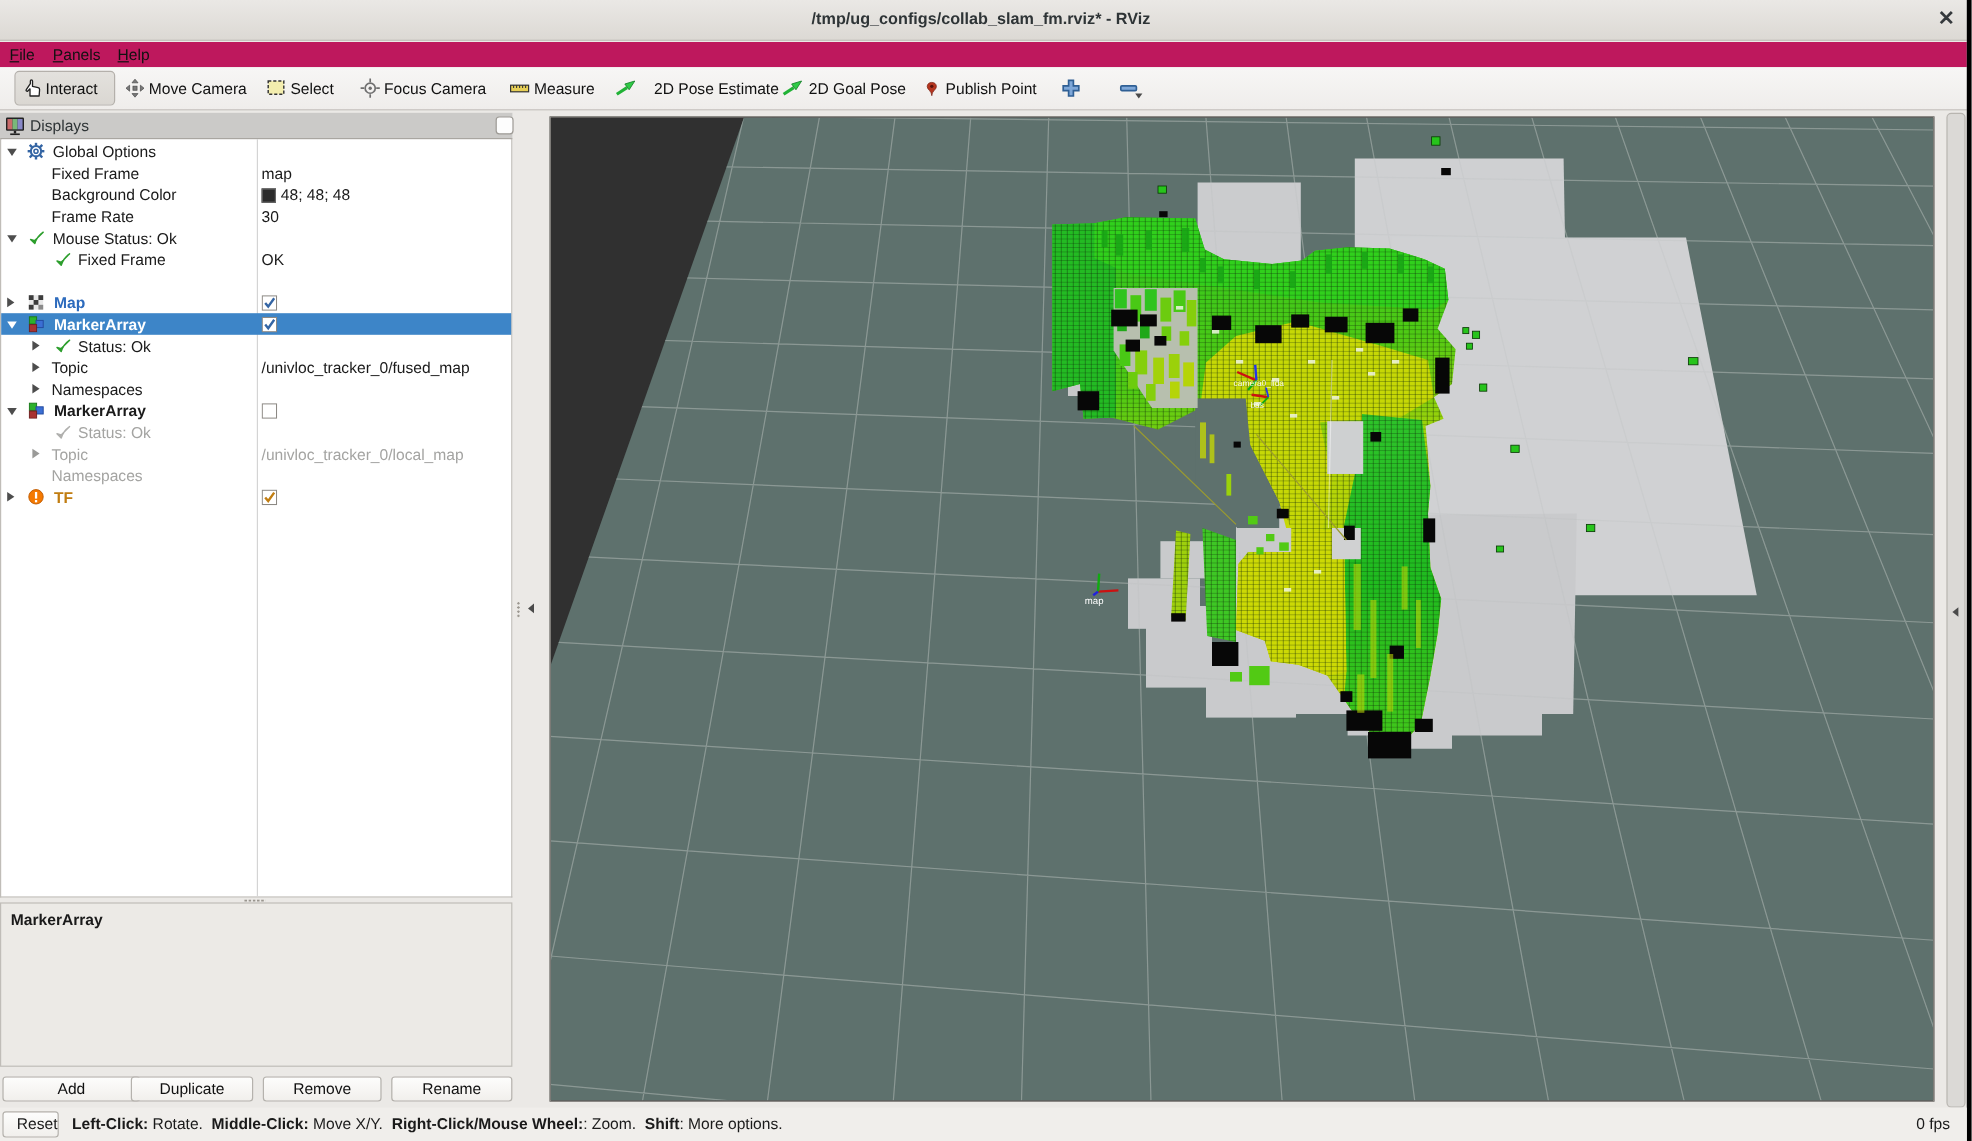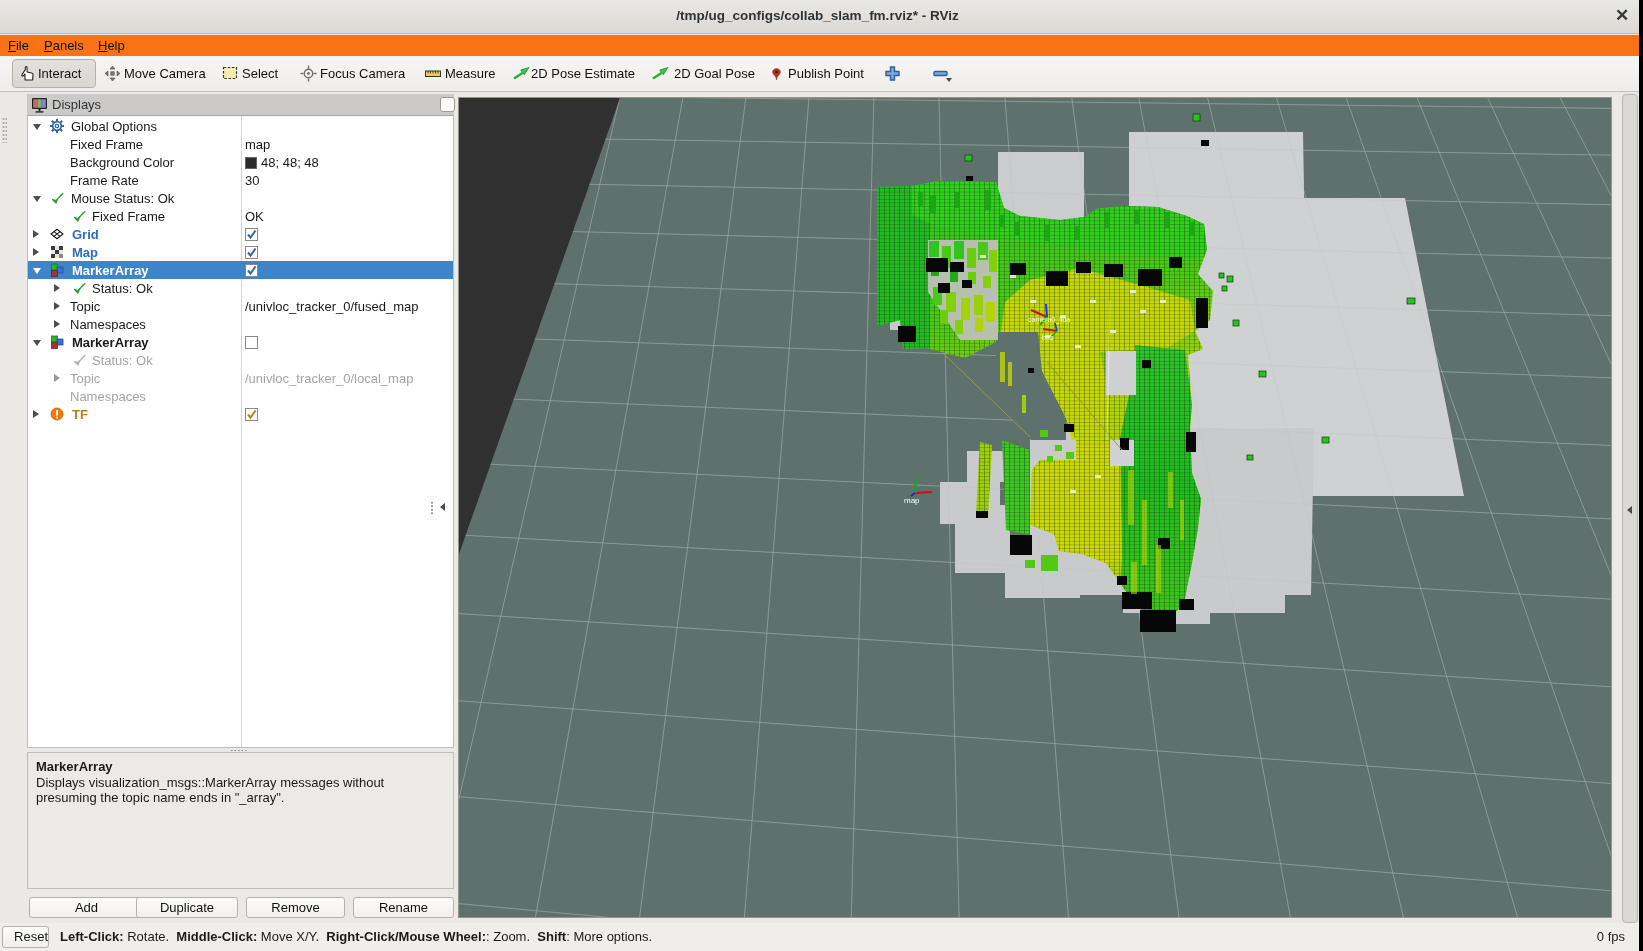--- a/index.html
+++ b/index.html
@@ -1,33 +1,33 @@
 <!DOCTYPE html>
 <html><head>
 <meta charset="utf-8">
 <style>
 * { margin:0; padding:0; box-sizing:border-box; }
 html,body { width:1643px; height:951px; overflow:hidden; }
 body { font-family:"Liberation Sans", sans-serif; position:relative; background:#ebe9e6; font-size:13px; color:#1a1a1a; }
 #titlebar { position:absolute; left:0; top:0; width:1639px; height:34px; background:linear-gradient(#eae8e5,#dcd9d4); border-bottom:1px solid #bdb9b4; }
 #titlebar .title { position:absolute; left:0; right:4px; top:8px; text-align:center; font-weight:bold; color:#2e3436; font-size:13.5px; }
 #closex { position:absolute; right:8px; top:7px; width:18px; height:18px; color:#35393c; font-size:17px; font-weight:bold; line-height:18px; text-align:center; }
-#menubar { position:absolute; left:0; top:35px; width:1639px; height:21px; background:#f97316; }
+#menubar { position:absolute; left:0; top:35px; width:1639px; height:21px; background:#be185d; }
 #menubar span { position:absolute; top:3px; color:#111; }
 #menubar u { text-decoration:underline; }
 #toolbar { position:absolute; left:0; top:56px; width:1639px; height:36px; background:linear-gradient(#f7f6f5,#efedeb); border-bottom:1px solid #c6c3bf; }
 .tbtn { position:absolute; top:3px; height:29px; display:flex; align-items:center; font-size:13px; color:#111; }
 #interact { left:12px; width:84px; border:1px solid #b4b0ab; border-radius:4px; background:linear-gradient(#e3e1dd,#dad7d2); padding-left:6px; }
 .handle { position:absolute; left:2px; top:61px; width:5px; height:26px; background-image:radial-gradient(circle, #b0aca7 1px, transparent 1.2px); background-size:3px 4px; }
 #main3d { position:absolute; left:458px; top:97px; width:1154px; height:821px; border:1px solid #96938e; background:#303030; }
 #leftstrip { position:absolute; left:427px; top:94px; width:31px; height:829px; }
 .arrowL { width:0; height:0; border-top:4.5px solid transparent; border-bottom:4.5px solid transparent; border-right:5.5px solid #4a4a4a; position:absolute; }
 #rightstrip { position:absolute; left:1622px; top:94px; width:16px; height:829px; background:#dbd9d6; border:1px solid #b8b5b0; border-radius:4px; }
 #blackedge { position:absolute; left:1639px; top:0; width:4px; height:951px; background:#000; }
-#panel { position:absolute; left:0px; top:94px; width:427px; height:829px;margin-left:27px; }
+#panel { position:absolute; left:0px; top:94px; width:427px; height:829px; }
 #phead { position:absolute; left:0; top:0; width:427px; height:21px; background:#cbcac8; }
 #phead .t { position:absolute; left:25px; top:3px; color:#2e3436; }
 #pfloat { position:absolute; left:413px; top:3px; width:15px; height:15px; background:#fdfdfd; border:1px solid #9d9a95; border-radius:3px; }
 #tree { position:absolute; left:0; top:21px; width:427px; height:633px; background:#fff; border:1px solid #c0bdb8; border-top:1px solid #a9a6a1;text-align:center; }
 #vsep { position:absolute; left:213px; top:0; width:1px; height:631px; background:#d4d4d4; }
 .row { position:absolute; left:0; width:425px; height:18px; }
 .rtxt { position:absolute; top:2px; white-space:nowrap; }
 .val { position:absolute; left:217px; top:2px; white-space:nowrap; }
 .exp { position:absolute; width:0; height:0; }
 .expdown { border-left:4.5px solid transparent; border-right:4.5px solid transparent; border-top:6px solid #4d4d4d; top:7px; }
@@ -106,21 +106,21 @@
           <line x1="13.5" y1="6" x2="13.5" y2="8.4"></line>
         </g>
       </svg>
       <span style="margin-left:3px">Measure</span>
     </div>
 <div class="tbtn" style="left:512px">
       <svg width="18" height="17" viewBox="0 0 17 17">
         <line x1="1.5" y1="13.5" x2="10" y2="8" stroke="#21b236" stroke-width="2.6"></line>
         <polygon points="16.5,2.5 8.2,5 11.8,9.8" fill="#2fcb45" stroke="#148028" stroke-width="0.7"></polygon>
       </svg>
-      <span style="margin-left:1px">2D Pose Estimate</span>
+      <span style="margin-left:15px">2D Pose Estimate</span>
     </div>
 <div class="tbtn" style="left:651px">
       <svg width="18" height="17" viewBox="0 0 17 17">
         <line x1="1.5" y1="13.5" x2="10" y2="8" stroke="#21b236" stroke-width="2.6"></line>
         <polygon points="16.5,2.5 8.2,5 11.8,9.8" fill="#2fcb45" stroke="#148028" stroke-width="0.7"></polygon>
       </svg>
       <span style="margin-left:5px">2D Goal Pose</span>
     </div>
 <div class="tbtn" style="left:770px">
       <svg width="13" height="18" viewBox="0 0 17 17">
@@ -191,34 +191,20 @@
         </svg>
         <span class="rtxt" style="left:43px">Mouse Status: Ok</span>
       </div>
 <div class="row" style="top:91px">
         <svg width="15" height="15" viewBox="0 0 15 15" style="position:absolute;left:44px;top:2px">
           <path d="M2.5,8.5 L6,12 C7,8.5 9.5,5 13,2.5 L6,9.5 Z" fill="#2d9e2d" stroke="#2d9e2d" stroke-width="1.2" stroke-linejoin="round"></path>
         </svg>
         <span class="rtxt" style="left:64px">Fixed Frame</span>
         <span class="val">OK</span>
       </div>
-<div class="row" style="top:109px">
-        <div class="exp expright" style="left:5px"></div>
-        <svg width="14" height="14" viewBox="0 0 14 14" style="position:absolute;left:22px;top:2px">
-          <g stroke="#1a1a1a" stroke-width="1.1" fill="none">
-            <path d="M1,7 L7,2.2 L13,7 L7,11.8 Z"></path>
-            <path d="M4,4.6 L10,9.4 M10,4.6 L4,9.4"></path>
-          </g>
-        </svg>
-        <span class="rtxt bluename" style="left:44px">Grid</span>
-        <svg width="13" height="13" viewBox="0 0 13 13" style="position:absolute;left:217px;top:2.5px">
-          <rect x="0.5" y="0.5" width="12" height="12" fill="#fff" stroke="#8c8984"></rect>
-          <path d="M3,6.5 L5.5,9.5 L10.5,2.5" fill="none" stroke="#3465a4" stroke-width="2"></path>
-        </svg>
-      </div>
 <div class="row" style="top:127px">
         <div class="exp expright" style="left:5px"></div>
         <svg width="14" height="14" viewBox="0 0 14 14" style="position:absolute;left:22px;top:2px">
           <rect x="1" y="1" width="12" height="12" fill="#e8e8e8"></rect>
           <g fill="#3c3c3c">
             <rect x="1" y="1" width="4" height="4"></rect>
             <rect x="5" y="5" width="4" height="4"></rect>
             <rect x="1" y="9" width="4" height="4"></rect>
             <rect x="9" y="1" width="4" height="4"></rect>
           </g>
@@ -296,21 +282,20 @@
         </svg>
         <span class="rtxt" style="left:44px;color:#c17d11;font-weight:bold">TF</span>
         <svg width="13" height="13" viewBox="0 0 13 13" style="position:absolute;left:217px;top:2.5px">
           <rect x="0.5" y="0.5" width="12" height="12" fill="#fff" stroke="#8c8984"></rect>
           <path d="M3,6.5 L5.5,9.5 L10.5,2.5" fill="none" stroke="#c17d11" stroke-width="2"></path>
         </svg>
       </div>
  </div>
  <div style="position:absolute;left:203px;top:654.5px;width:18px;height:3px;background-image:radial-gradient(circle,#9a968f 0.8px,transparent 1px);background-size:3.5px 3px;"></div>
     <div id="desc"><b>MarkerArray</b>
-  <div>Displays visualization_msgs::MarkerArray messages without<br>presuming the topic name ends in "_array".</div>
  </div>
  <div class="pbtn" style="left:2px; width:115px;">Add</div>
  <div class="pbtn" style="left:109px; width:102px;">Duplicate</div>
  <div class="pbtn" style="left:219px; width:99px;">Remove</div>
  <div class="pbtn" style="left:326px; width:101px;">Rename</div>
 </div>
 <div id="leftstrip">
     <div class="arrowL" style="left:13px; top:409px;"></div>
     <div style="position:absolute;left:3px;top:407px;width:4px;height:14px;background-image:radial-gradient(circle,#9a968f 0.9px,transparent 1.1px);background-size:4px 3.5px;"></div>
   </div>

